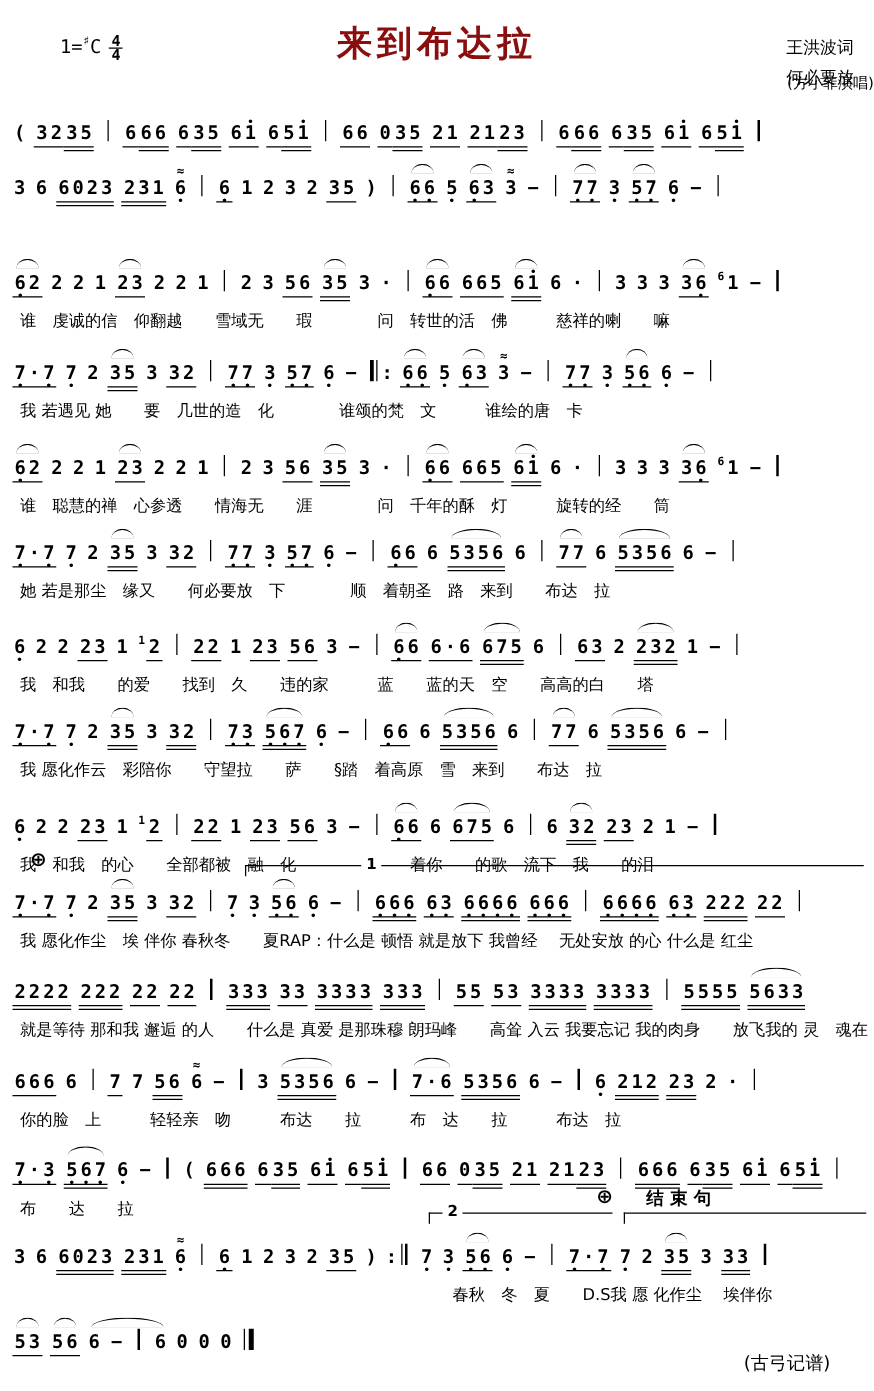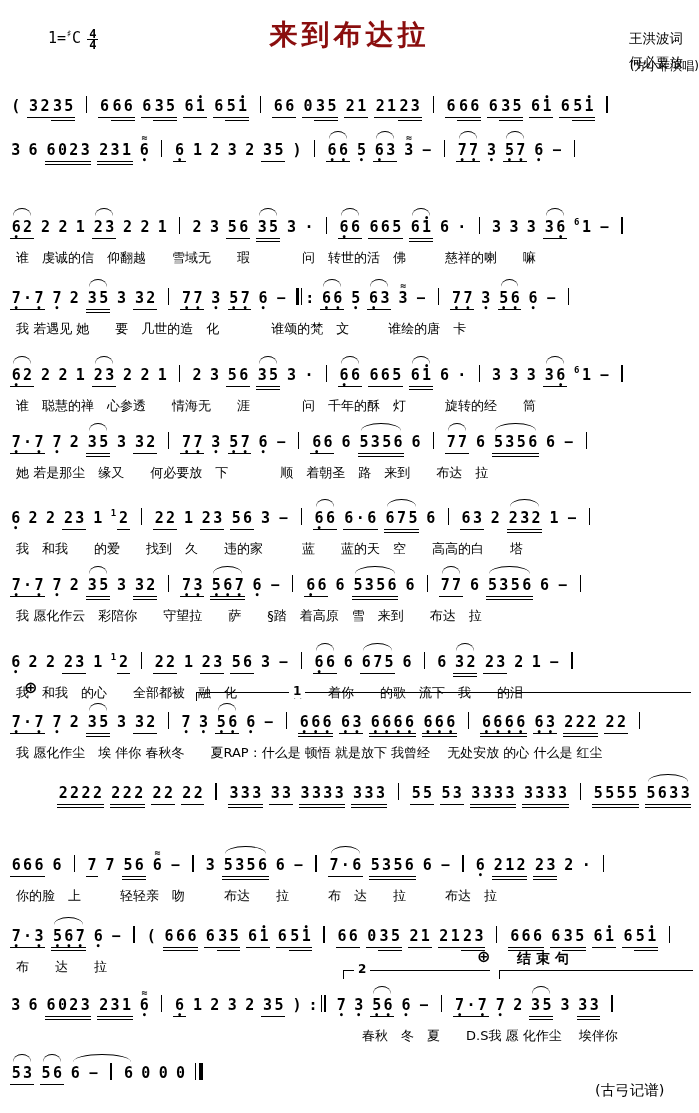--- a/index.html
+++ b/index.html
@@ -99,22 +99,23 @@
       <div class="lyr" style="padding-left: 6px;">我 愿化作云　彩陪你　　守望拉　　萨　　§踏　着高原　雪　来到　　布达　拉</div>
     </div>
     <div class="sys" style="top: 647px;">
       <div class="nl"><span class="n">6<i class="ld">•</i></span><span class="sp"></span><span class="n">2</span><span class="sp"></span><span class="n">2</span><span class="sp"></span><span class="g g1"><span class="n">2</span><span class="n">3</span></span><span class="sp"></span><span class="n">1</span><span class="sp"></span><span class="grace"><span class="n">1</span></span><span class="g g1"><span class="n">2</span></span><span class="sp"></span><span class="bar"></span><span class="sp"></span><span class="g g1"><span class="n">2</span><span class="n">2</span></span><span class="sp"></span><span class="n">1</span><span class="sp"></span><span class="g g1"><span class="n">2</span><span class="n">3</span></span><span class="sp"></span><span class="g g1"><span class="n">5</span><span class="n">6</span></span><span class="sp"></span><span class="n">3</span><span class="sp"></span><span class="n dash">−</span><span class="sp"></span><span class="bar"></span><span class="sp"></span><span class="slur"><span class="g g1"><span class="n">6<i class="ld">•</i></span><span class="n">6</span></span></span><span class="sp"></span><span class="n">6</span><span class="sp"></span><span class="slur"><span class="g g1"><span class="n">6</span><span class="n">7</span><span class="n">5</span></span></span><span class="sp"></span><span class="n">6</span><span class="sp"></span><span class="bar"></span><span class="sp"></span><span class="n">6</span><span class="sp"></span><span class="slur"><span class="g g2"><span class="n">3</span><span class="n">2</span></span></span><span class="sp"></span><span class="g g1"><span class="n">2</span><span class="n">3</span></span><span class="sp"></span><span class="n">2</span><span class="sp"></span><span class="n">1</span><span class="sp"></span><span class="n dash">−</span><span class="sp"></span><span class="bar"></span></div>
       <div class="lyr" style="padding-left: 6px;">我　和我　的心　　全部都被　融　化　　　　唱　　着你　　的歌　流下　我　　的泪</div>
     </div>
     <div class="sys" style="top: 712px;">
       <div class="nl"><span class="g g1"><span class="n">7<i class="ld">•</i></span><span class="n">·</span><span class="n">7<i class="ld">•</i></span></span><span class="sp"></span><span class="n">7<i class="ld">•</i></span><span class="sp"></span><span class="n">2</span><span class="sp"></span><span class="slur"><span class="g g2"><span class="n">3</span><span class="n">5</span></span></span><span class="sp"></span><span class="n">3</span><span class="sp"></span><span class="g g1"><span class="n">3</span><span class="n">2</span></span><span class="sp"></span><span class="bar"></span><span class="sp"></span><span class="n">7<i class="ld">•</i></span><span class="sp"></span><span class="n">3<i class="ld">•</i></span><span class="sp"></span><span class="slur"><span class="g g1"><span class="n">5<i class="ld">•</i></span><span class="n">6<i class="ld">•</i></span></span></span><span class="sp"></span><span class="n">6<i class="ld">•</i></span><span class="sp"></span><span class="n dash">−</span><span class="sp"></span><span class="bar"></span><span class="sp"></span><span class="g g2"><span class="n">6<i class="ld">•</i></span><span class="n">6<i class="ld">•</i></span><span class="n">6<i class="ld">•</i></span></span><span class="sp"></span><span class="g g1"><span class="n">6<i class="ld">•</i></span><span class="n">3<i class="ld">•</i></span></span><span class="sp"></span><span class="g g2"><span class="n">6<i class="ld">•</i></span><span class="n">6<i class="ld">•</i></span><span class="n">6<i class="ld">•</i></span><span class="n">6<i class="ld">•</i></span></span><span class="sp"></span><span class="g g2"><span class="n">6<i class="ld">•</i></span><span class="n">6<i class="ld">•</i></span><span class="n">6<i class="ld">•</i></span></span><span class="sp"></span><span class="bar"></span><span class="sp"></span><span class="g g2"><span class="n">6<i class="ld">•</i></span><span class="n">6<i class="ld">•</i></span><span class="n">6<i class="ld">•</i></span><span class="n">6<i class="ld">•</i></span></span><span class="sp"></span><span class="g g1"><span class="n">6<i class="ld">•</i></span><span class="n">3<i class="ld">•</i></span></span><span class="sp"></span><span class="g g2"><span class="n">2</span><span class="n">2</span><span class="n">2</span></span><span class="sp"></span><span class="g g1"><span class="n">2</span><span class="n">2</span></span><span class="sp"></span><span class="bar"></span></div>
       <div class="lyr" style="padding-left: 6px;">我 愿化作尘　埃 伴你 春秋冬　　夏RAP：什么是 顿悟 就是放下 我曾经　 无处安放 的心 什么是 红尘</div>
     </div>
-    <div class="sys" style="top: 783px; margin-left: 47px;">
+    <div class="sys" style="top: 783px;">
       <div class="nl"><span class="g g2"><span class="n">2</span><span class="n">2</span><span class="n">2</span><span class="n">2</span></span><span class="sp"></span><span class="g g2"><span class="n">2</span><span class="n">2</span><span class="n">2</span></span><span class="sp"></span><span class="g g1"><span class="n">2</span><span class="n">2</span></span><span class="sp"></span><span class="g g1"><span class="n">2</span><span class="n">2</span></span><span class="sp"></span><span class="bar"></span><span class="sp"></span><span class="g g2"><span class="n">3</span><span class="n">3</span><span class="n">3</span></span><span class="sp"></span><span class="g g1"><span class="n">3</span><span class="n">3</span></span><span class="sp"></span><span class="g g2"><span class="n">3</span><span class="n">3</span><span class="n">3</span><span class="n">3</span></span><span class="sp"></span><span class="g g2"><span class="n">3</span><span class="n">3</span><span class="n">3</span></span><span class="sp"></span><span class="bar"></span><span class="sp"></span><span class="g g1"><span class="n">5</span><span class="n">5</span></span><span class="sp"></span><span class="g g1"><span class="n">5</span><span class="n">3</span></span><span class="sp"></span><span class="g g2"><span class="n">3</span><span class="n">3</span><span class="n">3</span><span class="n">3</span></span><span class="sp"></span><span class="g g2"><span class="n">3</span><span class="n">3</span><span class="n">3</span><span class="n">3</span></span><span class="sp"></span><span class="bar"></span><span class="sp"></span><span class="g g2"><span class="n">5</span><span class="n">5</span><span class="n">5</span><span class="n">5</span></span><span class="sp"></span><span class="slur"><span class="g g2"><span class="n">5</span><span class="n">6</span><span class="n">3</span><span class="n">3</span></span></span></div>
+      <div class="lyr" style="padding-left: 6px;">就是等待 那和我 邂逅 的人　　什么是 真爱 是那珠穆 朗玛峰　　高耸 入云 我要忘记 我的肉身　　放飞我的 灵　魂在</div>
     </div>
     <div class="sys" style="top: 855px;">
       <div class="nl"><span class="g g1"><span class="n">6</span><span class="n">6</span><span class="n">6</span></span><span class="sp"></span><span class="n">6</span><span class="sp"></span><span class="bar"></span><span class="sp"></span><span class="g g1"><span class="n">7</span></span><span class="sp"></span><span class="n">7</span><span class="sp"></span><span class="g g2"><span class="n">5</span><span class="n">6</span></span><span class="sp"></span><span class="n">6<i class="tr">≈</i></span><span class="sp"></span><span class="n dash">−</span><span class="sp"></span><span class="bar"></span><span class="sp"></span><span class="n">3</span><span class="sp"></span><span class="slur"><span class="g g2"><span class="n">5</span><span class="n">3</span><span class="n">5</span><span class="n">6</span></span></span><span class="sp"></span><span class="n">6</span><span class="sp"></span><span class="n dash">−</span><span class="sp"></span><span class="bar"></span><span class="sp"></span><span class="slur"><span class="g g1"><span class="n">7</span><span class="n">·</span><span class="n">6</span></span></span><span class="sp"></span><span class="g g2"><span class="n">5</span><span class="n">3</span><span class="n">5</span><span class="n">6</span></span><span class="sp"></span><span class="n">6</span><span class="sp"></span><span class="n dash">−</span><span class="sp"></span><span class="bar"></span><span class="sp"></span><span class="n">6<i class="ld">•</i></span><span class="sp"></span><span class="g g2"><span class="n">2</span><span class="n">1</span><span class="n">2</span></span><span class="sp"></span><span class="g g2"><span class="n">2</span><span class="n">3</span></span><span class="sp"></span><span class="n">2</span><span class="sp"></span><span class="n">·</span><span class="sp"></span><span class="bar"></span></div>
       <div class="lyr" style="padding-left: 6px;">你的脸　上　　　轻轻亲　吻　　　布达　　拉　　　布　达　　拉　　　布达　拉</div>
     </div>
     <div class="sys" style="top: 926px;">
       <div class="nl"><span class="g g1"><span class="n">7<i class="ld">•</i></span><span class="n">·</span><span class="n">3<i class="ld">•</i></span></span><span class="sp"></span><span class="slur"><span class="g g2"><span class="n">5<i class="ld">•</i></span><span class="n">6<i class="ld">•</i></span><span class="n">7<i class="ld">•</i></span></span></span><span class="sp"></span><span class="n">6<i class="ld">•</i></span><span class="sp"></span><span class="n dash">−</span><span class="sp"></span><span class="bar"></span><span class="sp"></span><span class="n">(</span><span class="sp"></span><span class="g g2"><span class="n">6</span><span class="n">6</span><span class="n">6</span></span><span class="sp"></span><span class="g g1"><span class="n">6</span></span><span class="g g2"><span class="n">3</span><span class="n">5</span></span><span class="sp"></span><span class="g g1"><span class="n">6</span><span class="n">1<i class="hd">•</i></span></span><span class="sp"></span><span class="g g1"><span class="n">6</span></span><span class="g g2"><span class="n">5</span><span class="n">1<i class="hd">•</i></span></span><span class="sp"></span><span class="bar"></span><span class="sp"></span><span class="g g1"><span class="n">6</span><span class="n">6</span></span><span class="sp"></span><span class="g g1"><span class="n">0</span></span><span class="g g2"><span class="n">3</span><span class="n">5</span></span><span class="sp"></span><span class="g g1"><span class="n">2</span><span class="n">1</span></span><span class="sp"></span><span class="g g1"><span class="n">2</span><span class="n">1</span></span><span class="g g2"><span class="n">2</span><span class="n">3</span></span><span class="sp"></span><span class="bar"></span><span class="sp"></span><span class="g g2"><span class="n">6</span><span class="n">6</span><span class="n">6</span></span><span class="sp"></span><span class="g g1"><span class="n">6</span></span><span class="g g2"><span class="n">3</span><span class="n">5</span></span><span class="sp"></span><span class="g g1"><span class="n">6</span><span class="n">1<i class="hd">•</i></span></span><span class="sp"></span><span class="g g1"><span class="n">6</span></span><span class="g g2"><span class="n">5</span><span class="n">1<i class="hd">•</i></span></span><span class="sp"></span><span class="bar"></span></div>
       <div class="lyr" style="padding-left: 6px;">布　　达　　拉</div>
     </div>
     <div class="sys" style="top: 995px;">

